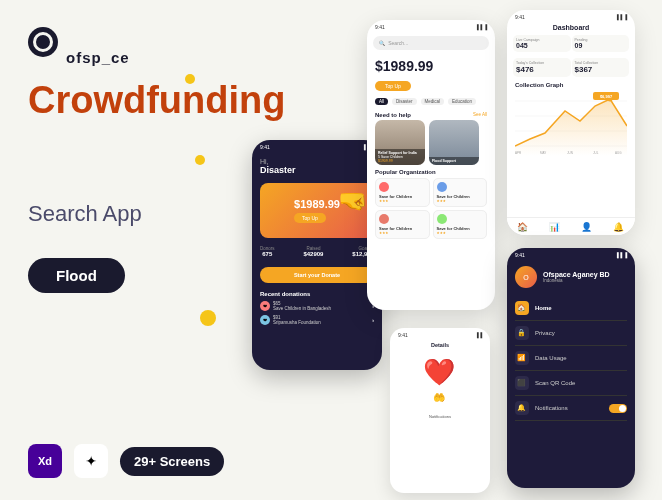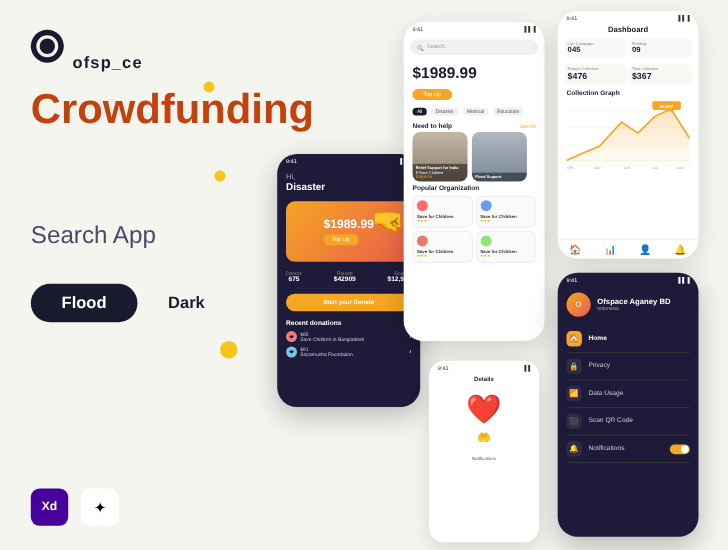--- a/index.html
+++ b/index.html
@@ -581,33 +581,33 @@
 </div>
 
 <h1 class="hero-title">Crowdfunding</h1>
 
 <div class="hero-subtitle">
   <div>Search App</div>
 </div>
 
 <div class="toggle-group">
   <button class="toggle-btn active">Flood</button>
-  <button class="toggle-btn inactive">Dark</button>
 </div>
 
 <div class="dot dot-yellow-sm" style="top:74px; left:185px;"></div>
 <div class="dot dot-yellow-sm" style="top:155px; left:195px;"></div>
 <div class="dot dot-yellow-lg" style="top:310px; left:200px;"></div>
 <div class="dot dot-gray" style="top:20px; right:200px; opacity:0.4;"></div>
 
 <div class="badge-group">
   <div class="badge-xd">Xd</div>
   <div class="badge-figma">
     <span style="font-size:14px;">✦</span>
   </div>
+  <div class="badge-screens">29+ Screens</div>
 </div>
 
 <div class="phones-area">
 
   <div class="phone-main">
     <div class="phone-statusbar dark">
       <span>9:41</span>
       <span>▐▐ ▐</span>
     </div>
     <div class="phone-main-content">

